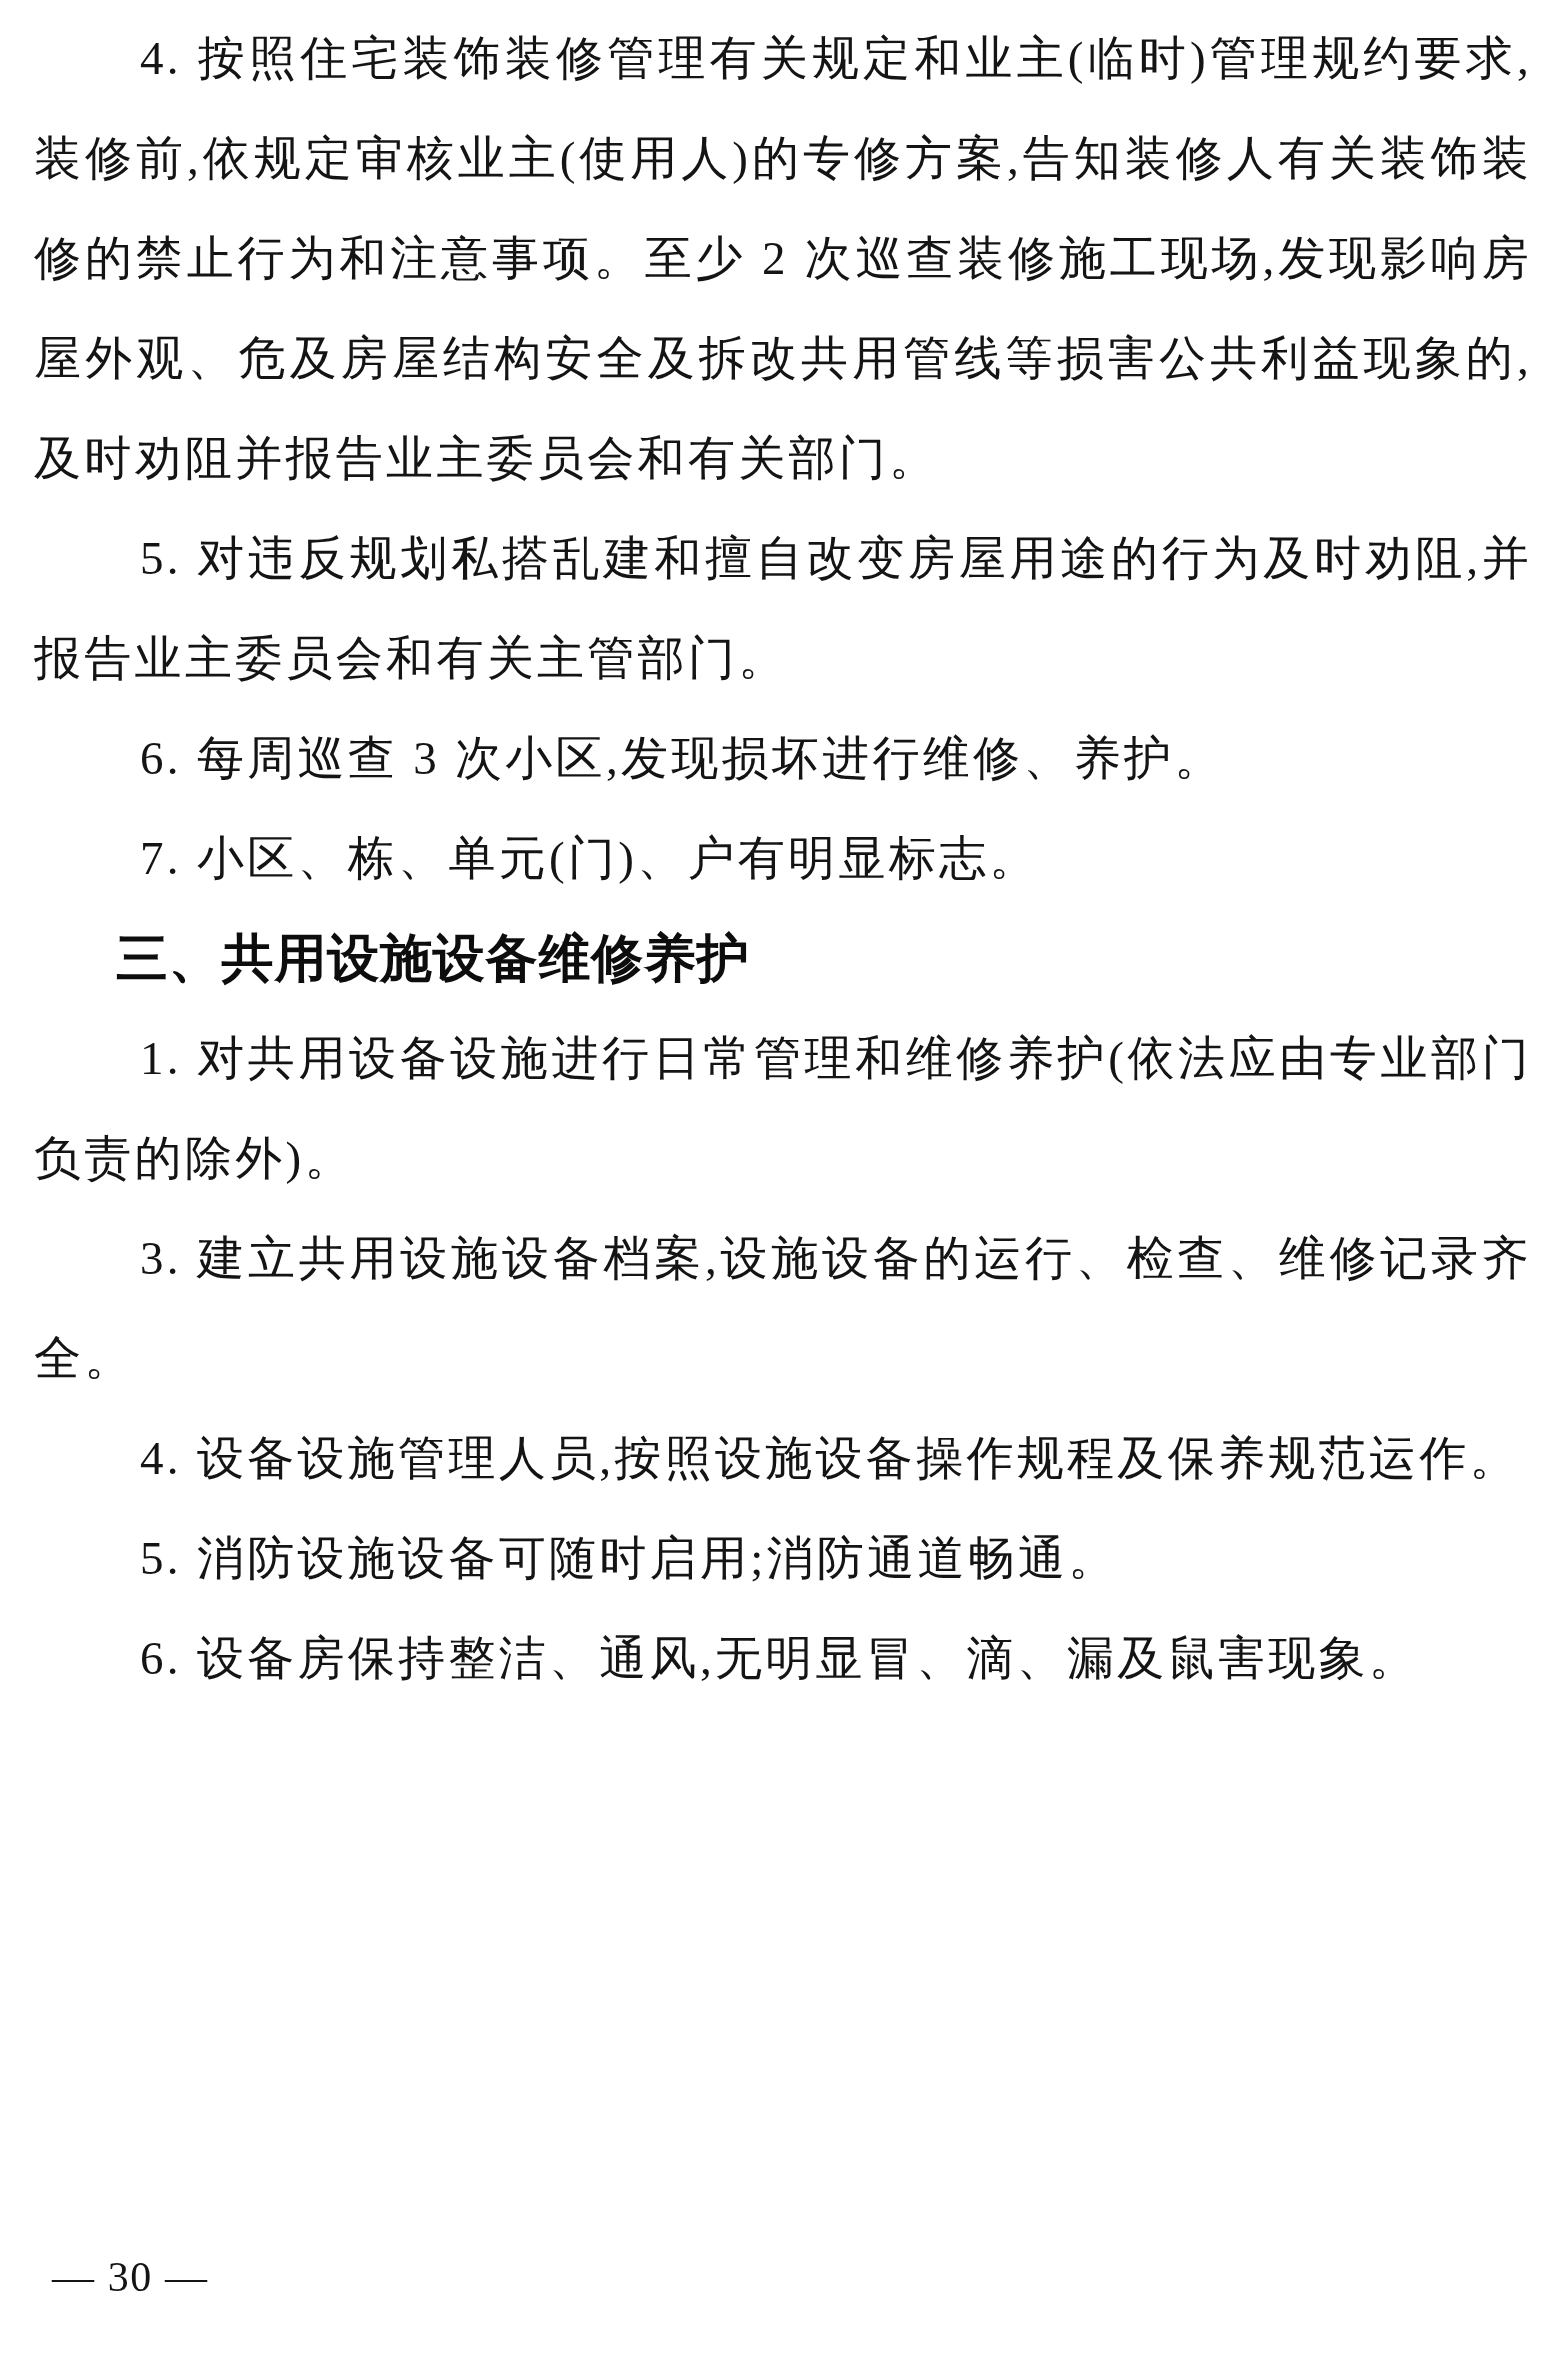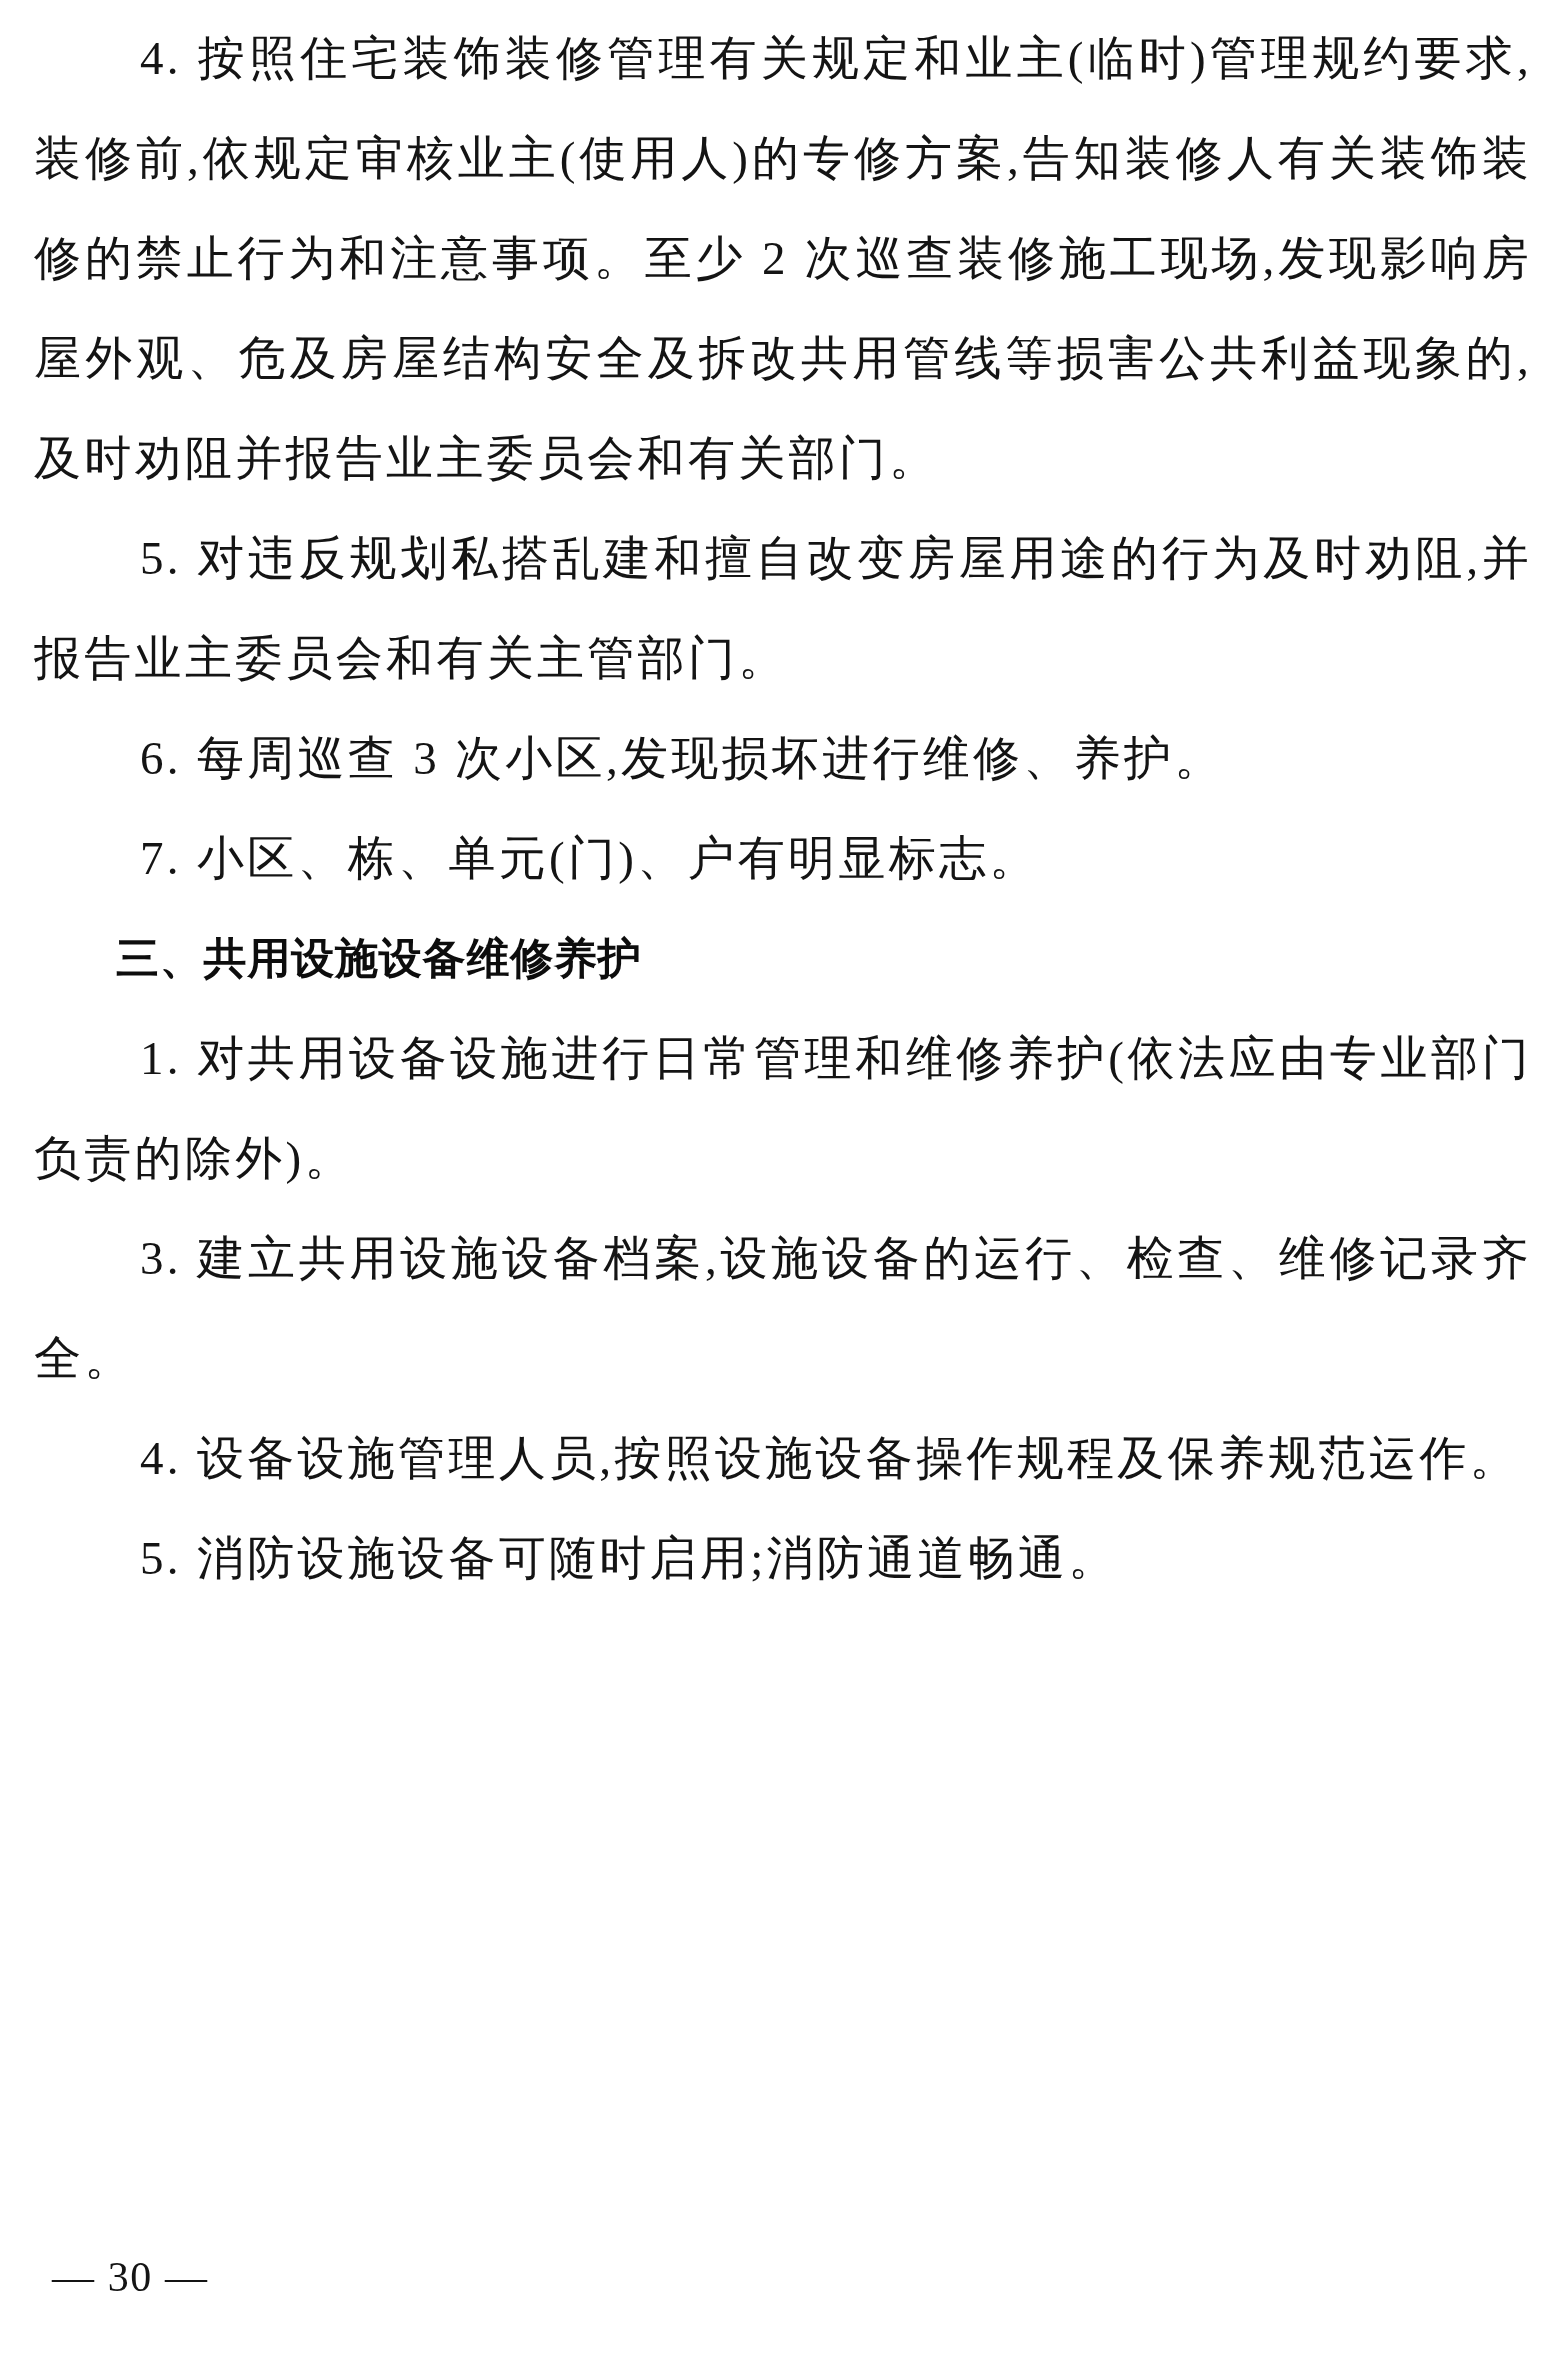--- a/index.html
+++ b/index.html
@@ -29,21 +29,21 @@
     letter-spacing: 3.3px;
     text-align: justify;
     text-justify: inter-character;
     text-indent: 106px;
     color: #141414;
   }
   h2.section {
     margin: 0;
     font-family: "Liberation Sans", "DejaVu Sans", sans-serif;
     font-weight: 700;
-    font-size: 43px;
+    font-size: 52px;
     line-height: 100px;
     letter-spacing: 0.8px;
     text-indent: 82px;
     text-align: left;
     color: #0d0d0d;
   }
   .footer {
     position: absolute;
     left: 52px;
     top: 2240px;
@@ -60,16 +60,17 @@
   <div class="content">
     <p class="para">4. 按照住宅装饰装修管理有关规定和业主(临时)管理规约要求,装修前,依规定审核业主(使用人)的专修方案,告知装修人有关装饰装修的禁止行为和注意事项。至少 2 次巡查装修施工现场,发现影响房屋外观、危及房屋结构安全及拆改共用管线等损害公共利益现象的,及时劝阻并报告业主委员会和有关部门。</p>
     <p class="para">5. 对违反规划私搭乱建和擅自改变房屋用途的行为及时劝阻,并报告业主委员会和有关主管部门。</p>
     <p class="para">6. 每周巡查 3 次小区,发现损坏进行维修、养护。</p>
     <p class="para">7. 小区、栋、单元(门)、户有明显标志。</p>
     <h2 class="section">三、共用设施设备维修养护</h2>
     <p class="para">1. 对共用设备设施进行日常管理和维修养护(依法应由专业部门负责的除外)。</p>
     <p class="para">3. 建立共用设施设备档案,设施设备的运行、检查、维修记录齐全。</p>
     <p class="para">4. 设备设施管理人员,按照设施设备操作规程及保养规范运作。</p>
     <p class="para">5. 消防设施设备可随时启用;消防通道畅通。</p>
+    <p class="para">6. 设备房保持整洁、通风,无明显冒、滴、漏及鼠害现象。</p>
   </div>
   <div class="footer">— 30 —</div>
 </div>
 
 
 </body></html>

